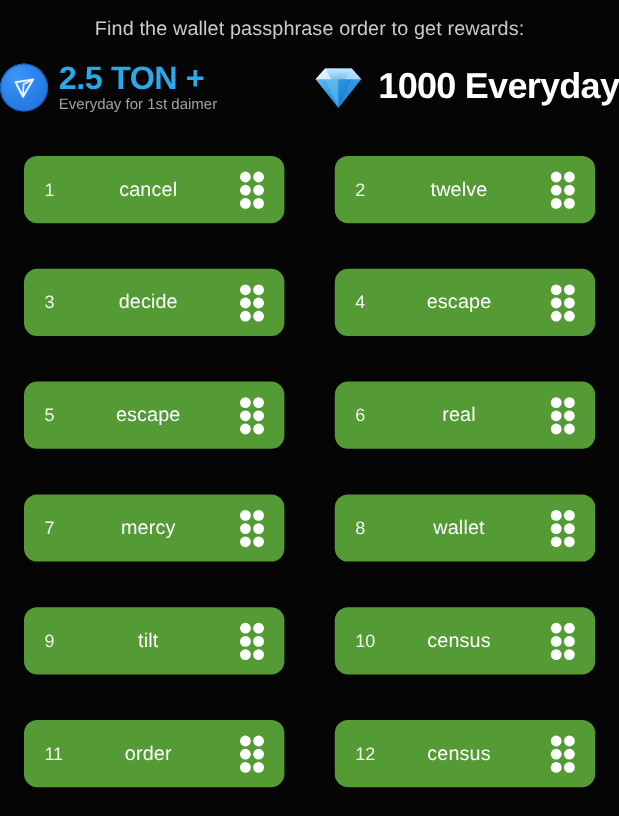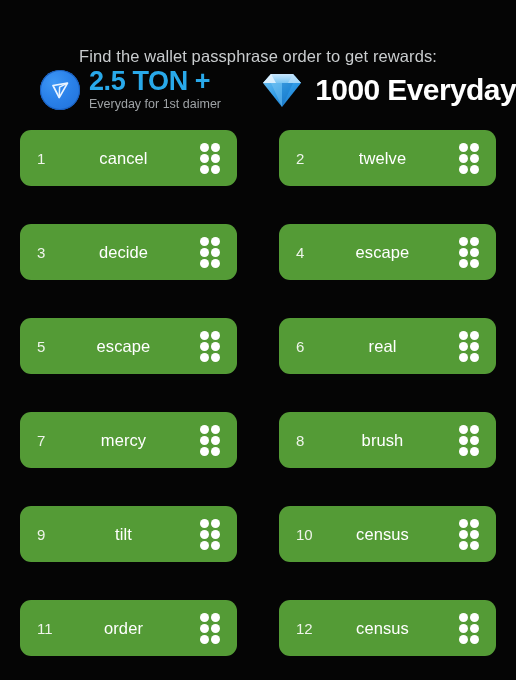--- a/index.html
+++ b/index.html
@@ -25,29 +25,27 @@
   .header {
     padding-top: 14px;
   }
   .headline {
     text-align: center;
     color: #c9ccce;
     font-size: 16.5px;
     letter-spacing: 0.1px;
     font-weight: 400;
     line-height: 20px;
-    margin-top: 32px;
   }
   .reward-row {
     display: flex;
     align-items: center;
     justify-content: center;
-    margin-top: 1px;
+    margin-top: 17px;
     gap: 16px;
-    padding-left: 40px;
   }
   .reward-ton {
     display: flex;
     align-items: center;
     gap: 9px;
   }
   .ton-logo {
     width: 40px;
     height: 40px;
     flex: 0 0 40px;
@@ -289,21 +287,21 @@
           <i></i>
           <i></i>
           <i></i>
           <i></i>
           <i></i>
         </span>
     </div>
 
     <div class="word-card">
       <span class="word-index">8</span>
-      <span class="word-label">brush</span>
+      <span class="word-label">wallet</span>
       <span class="drag-handle">
           <i></i>
           <i></i>
           <i></i>
           <i></i>
           <i></i>
           <i></i>
         </span>
     </div>
 

